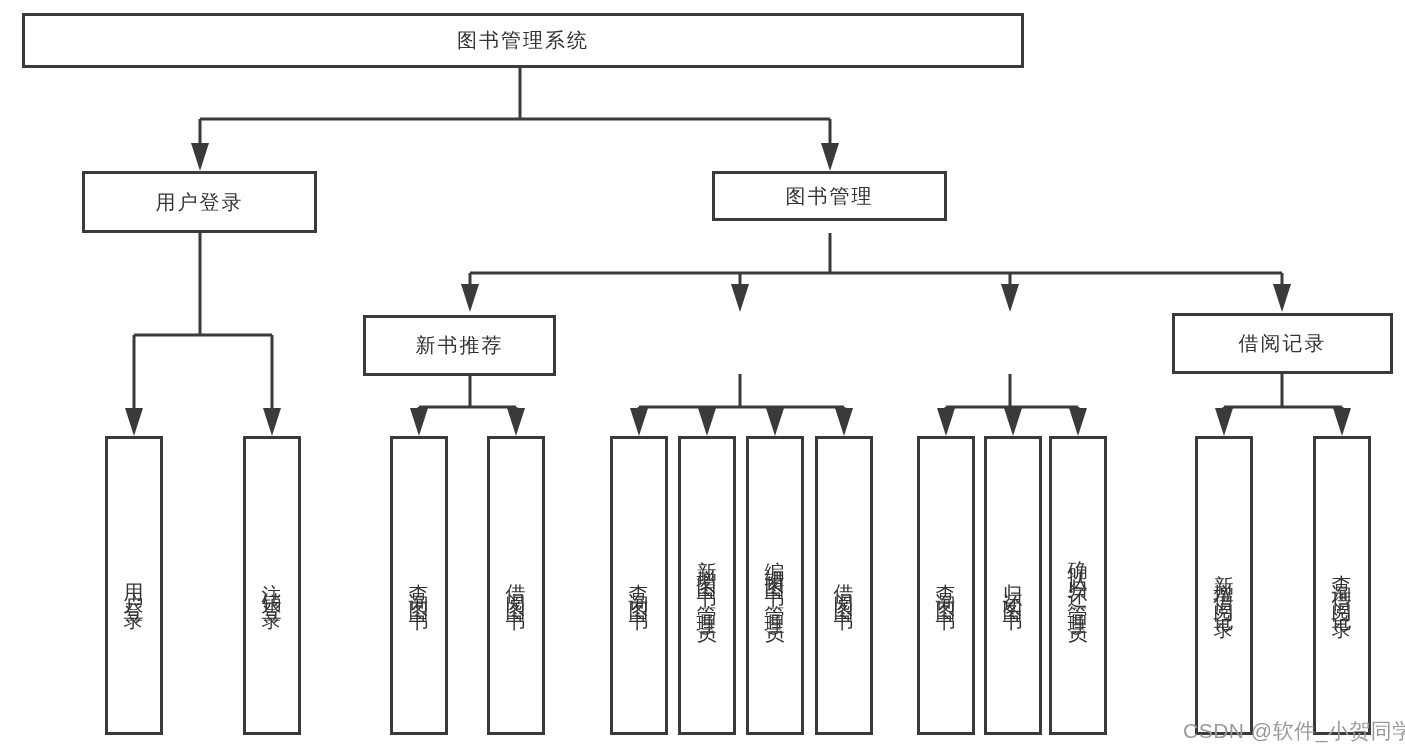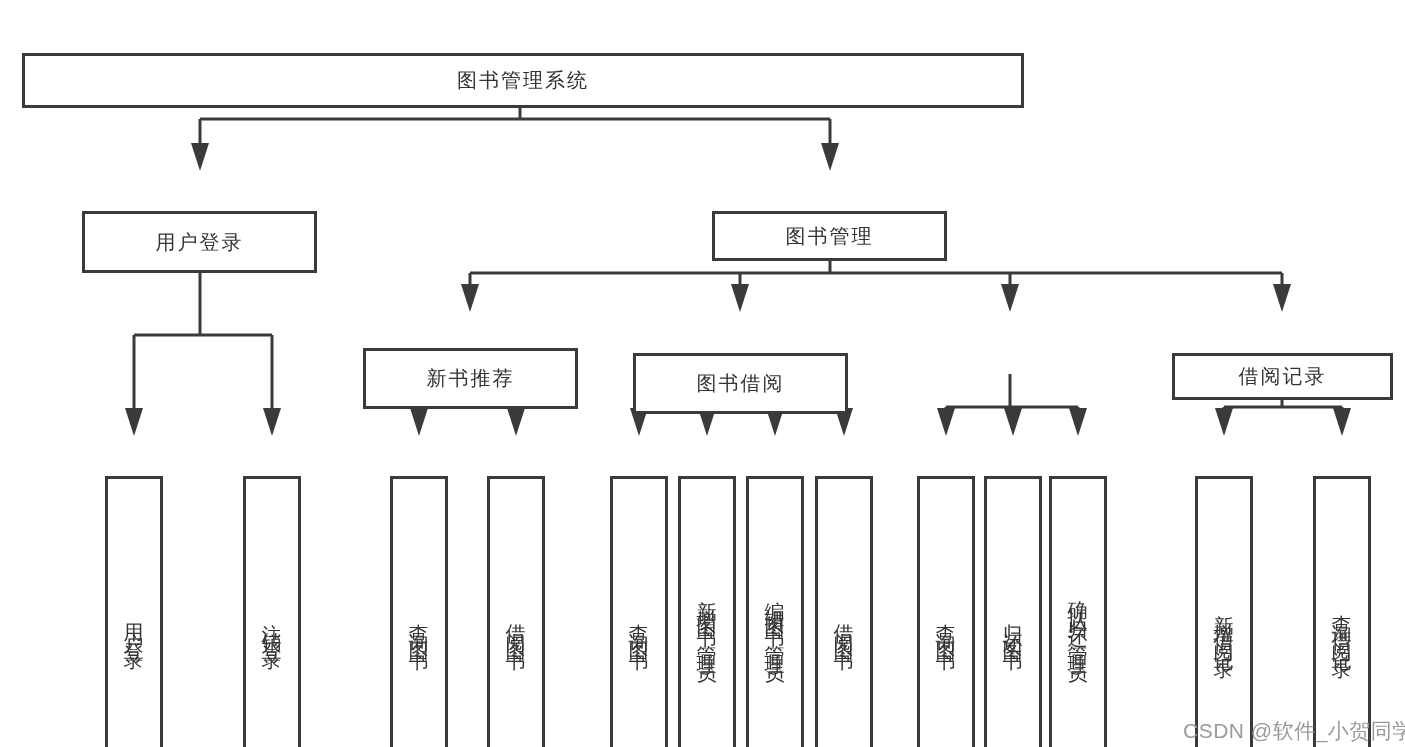--- a/index.html
+++ b/index.html
@@ -29,21 +29,20 @@
   .wires path { stroke: var(--line); stroke-width: 3; fill: none; }
   .wires polygon { fill: var(--line); stroke: none; }
   .node {
     position: absolute;
     box-sizing: border-box;
     border: 3px solid var(--border);
     background: var(--background);
     display: flex;
     align-items: center;
     justify-content: center;
-    margin-top: 40px;
   }
   .h-label {
     font-size: 20px;
     letter-spacing: 2px;
     color: var(--text);
     white-space: nowrap;
   }
   .v-label {
     writing-mode: vertical-rl;
     text-orientation: mixed;
@@ -108,27 +107,24 @@
     <span class="h-label">图书管理系统</span>
   </div>
 
   <div class="node" style="left:82px;top:171px;width:235px;height:62px">
     <span class="h-label">用户登录</span>
   </div>
   <div class="node" style="left:712px;top:171px;width:235px;height:50px">
     <span class="h-label">图书管理</span>
   </div>
 
-  <div class="node" style="left:363px;top:308px;width:215px;height:61px">
+  <div class="node" style="left:363px;top:315px;width:193px;height:61px">
     <span class="h-label">新书推荐</span>
   </div>
-  <div class="node" style="left:633px;top:313px;width:215px;height:61px">
-    <span class="h-label">图书借阅</span>
-  </div>
-  <div class="node" style="left:1172px;top:313px;width:221px;height:47px">
+  <div class="node" style="left:1172px;top:313px;width:221px;height:61px">
     <span class="h-label">借阅记录</span>
   </div>
 
   <div class="node" style="left:105px;top:436px;width:58px;height:299px">
     <span class="v-label">用户登录</span>
   </div>
   <div class="node" style="left:243px;top:436px;width:58px;height:299px">
     <span class="v-label">注销登录</span>
   </div>
 

